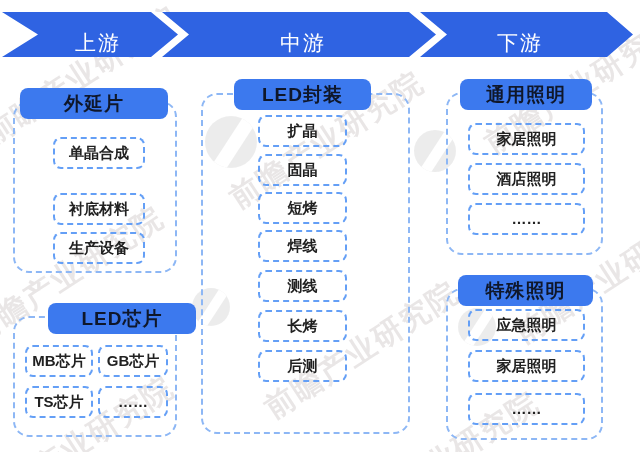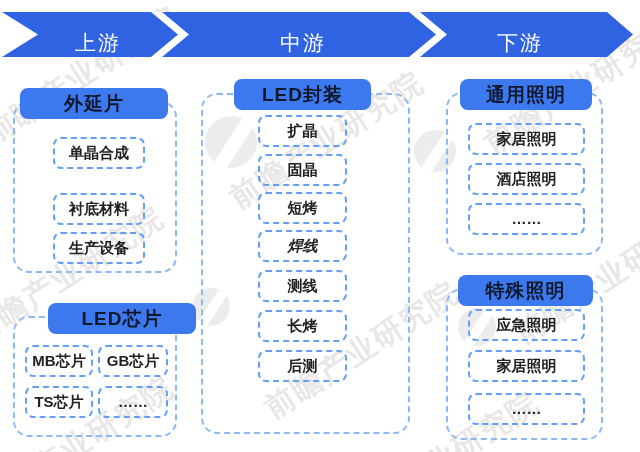--- a/index.html
+++ b/index.html
@@ -91,21 +91,21 @@
     <div class="item" style="left:83px;top:27px;width:66px;">GB芯片</div>
     <div class="item" style="left:10px;top:68px;width:64px;">TS芯片</div>
     <div class="item" style="left:83px;top:68px;width:66px;">……</div>
   </section>
 
   <section class="group" style="left:201px;top:93px;width:205px;height:337px;">
     <header class="ghead" style="left:31px;top:-16px;width:137px;">LED封装</header>
     <div class="item" style="left:55px;top:20px;width:85px;">扩晶</div>
     <div class="item" style="left:55px;top:59px;width:85px;">固晶</div>
     <div class="item" style="left:55px;top:97px;width:85px;">短烤</div>
-    <div class="item" style="left:55px;top:135px;width:85px;font-style:italic;">焊线</div>
+    <div class="item" style="left:55px;top:135px;width:85px;">焊线</div>
     <div class="item" style="left:55px;top:175px;width:85px;">测线</div>
     <div class="item" style="left:55px;top:215px;width:85px;">长烤</div>
     <div class="item" style="left:55px;top:255px;width:85px;">后测</div>
   </section>
 
   <section class="group" style="left:446px;top:92px;width:153px;height:159px;">
     <header class="ghead" style="left:12px;top:-15px;width:132px;">通用照明</header>
     <div class="item" style="left:20px;top:29px;width:113px;">家居照明</div>
     <div class="item" style="left:20px;top:69px;width:113px;">酒店照明</div>
     <div class="item" style="left:20px;top:109px;width:113px;">……</div>

